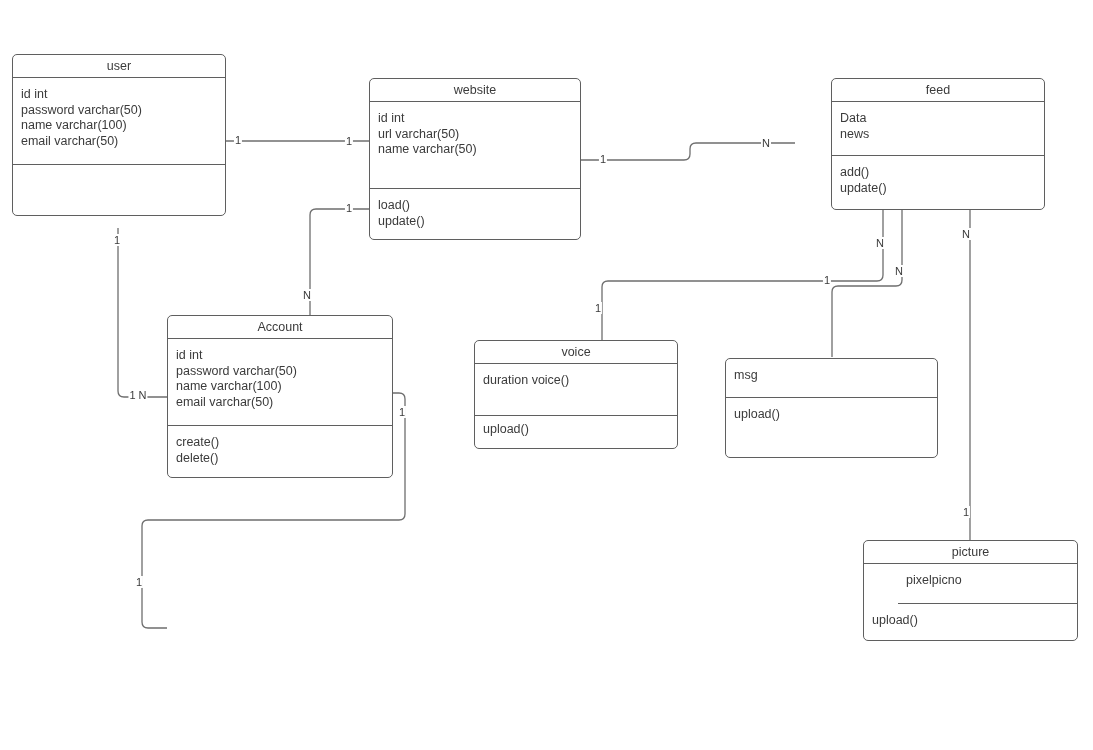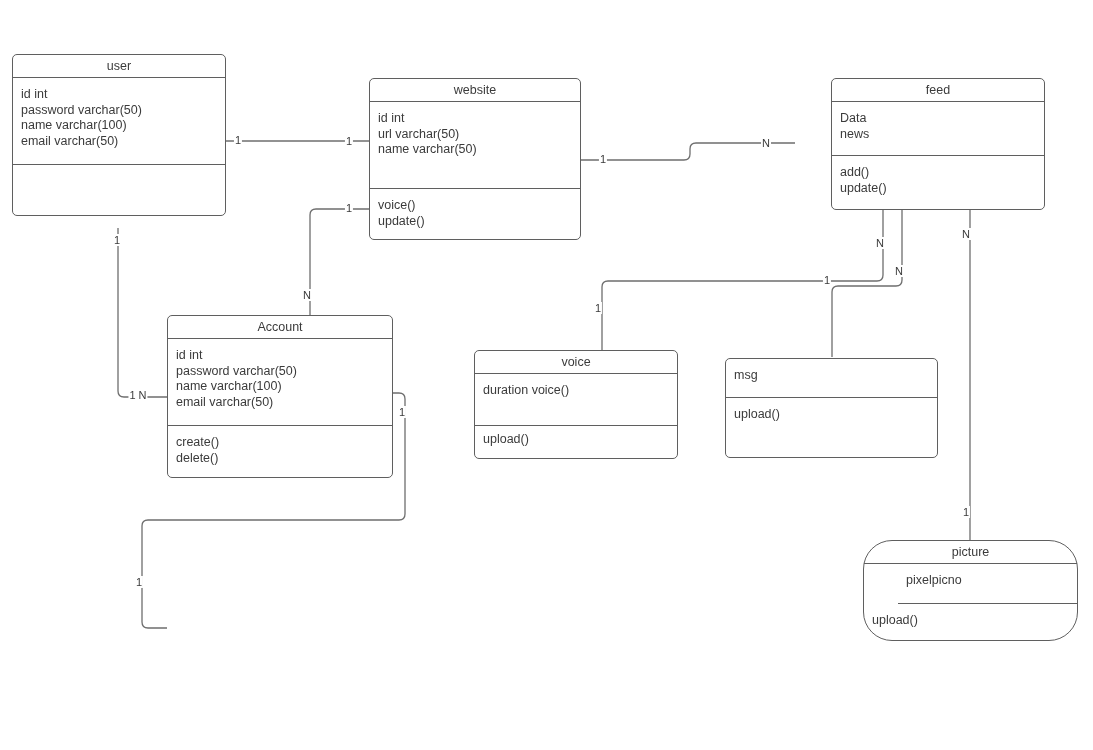--- a/index.html
+++ b/index.html
@@ -92,21 +92,21 @@
   </div>
 
   <div class="uml-class" style="left:369px; top:78px; width:212px; height:162px;">
     <div class="uml-title">website</div>
     <div class="uml-section uml-attrs" style="height:87px;">
       <div>id int</div>
       <div>url varchar(50)</div>
       <div>name varchar(50)</div>
     </div>
     <div class="uml-section">
-      <div>voice()</div>
+      <div>load()</div>
       <div>update()</div>
     </div>
   </div>
 
   <div class="uml-class" style="left:795px; top:78px; width:214px; height:132px;margin-left:36px;">
     <div class="uml-title">feed</div>
     <div class="uml-section uml-attrs" style="height:54px;">
       <div>Data</div>
       <div>news</div>
     </div>
@@ -123,41 +123,41 @@
       <div>password varchar(50)</div>
       <div>name varchar(100)</div>
       <div>email varchar(50)</div>
     </div>
     <div class="uml-section">
       <div>create()</div>
       <div>delete()</div>
     </div>
   </div>
 
-  <div class="uml-class" style="left:474px; top:350px; width:204px; height:109px;">
+  <div class="uml-class" style="left:474px; top:340px; width:204px; height:109px;">
     <div class="uml-title">voice</div>
     <div class="uml-section uml-attrs" style="height:52px;">
       <div>duration voice()</div>
     </div>
     <div class="uml-section" style="padding-top:6px;">
       <div>upload()</div>
     </div>
   </div>
 
   <div class="uml-class" style="left:725px; top:358px; width:213px; height:100px;">
     <div class="uml-section uml-attrs" style="height:39px;">
       <div>msg</div>
     </div>
     <div class="uml-section">
       <div>upload()</div>
     </div>
   </div>
 
 
-  <div class="uml-class" style="left:863px; top:540px; width:215px; height:101px;border-radius:29px;">
+  <div class="uml-class" style="left:863px; top:540px; width:215px; height:101px;">
     <div class="uml-title">picture</div>
     <div class="uml-section uml-attrs" style="height:40px;margin-left:34px;">
       <div>pixelpicno</div>
     </div>
     <div class="uml-section">
       <div>upload()</div>
     </div>
   </div>
 
   <span class="mult-label" style="left:238px; top:140px;">1</span>

